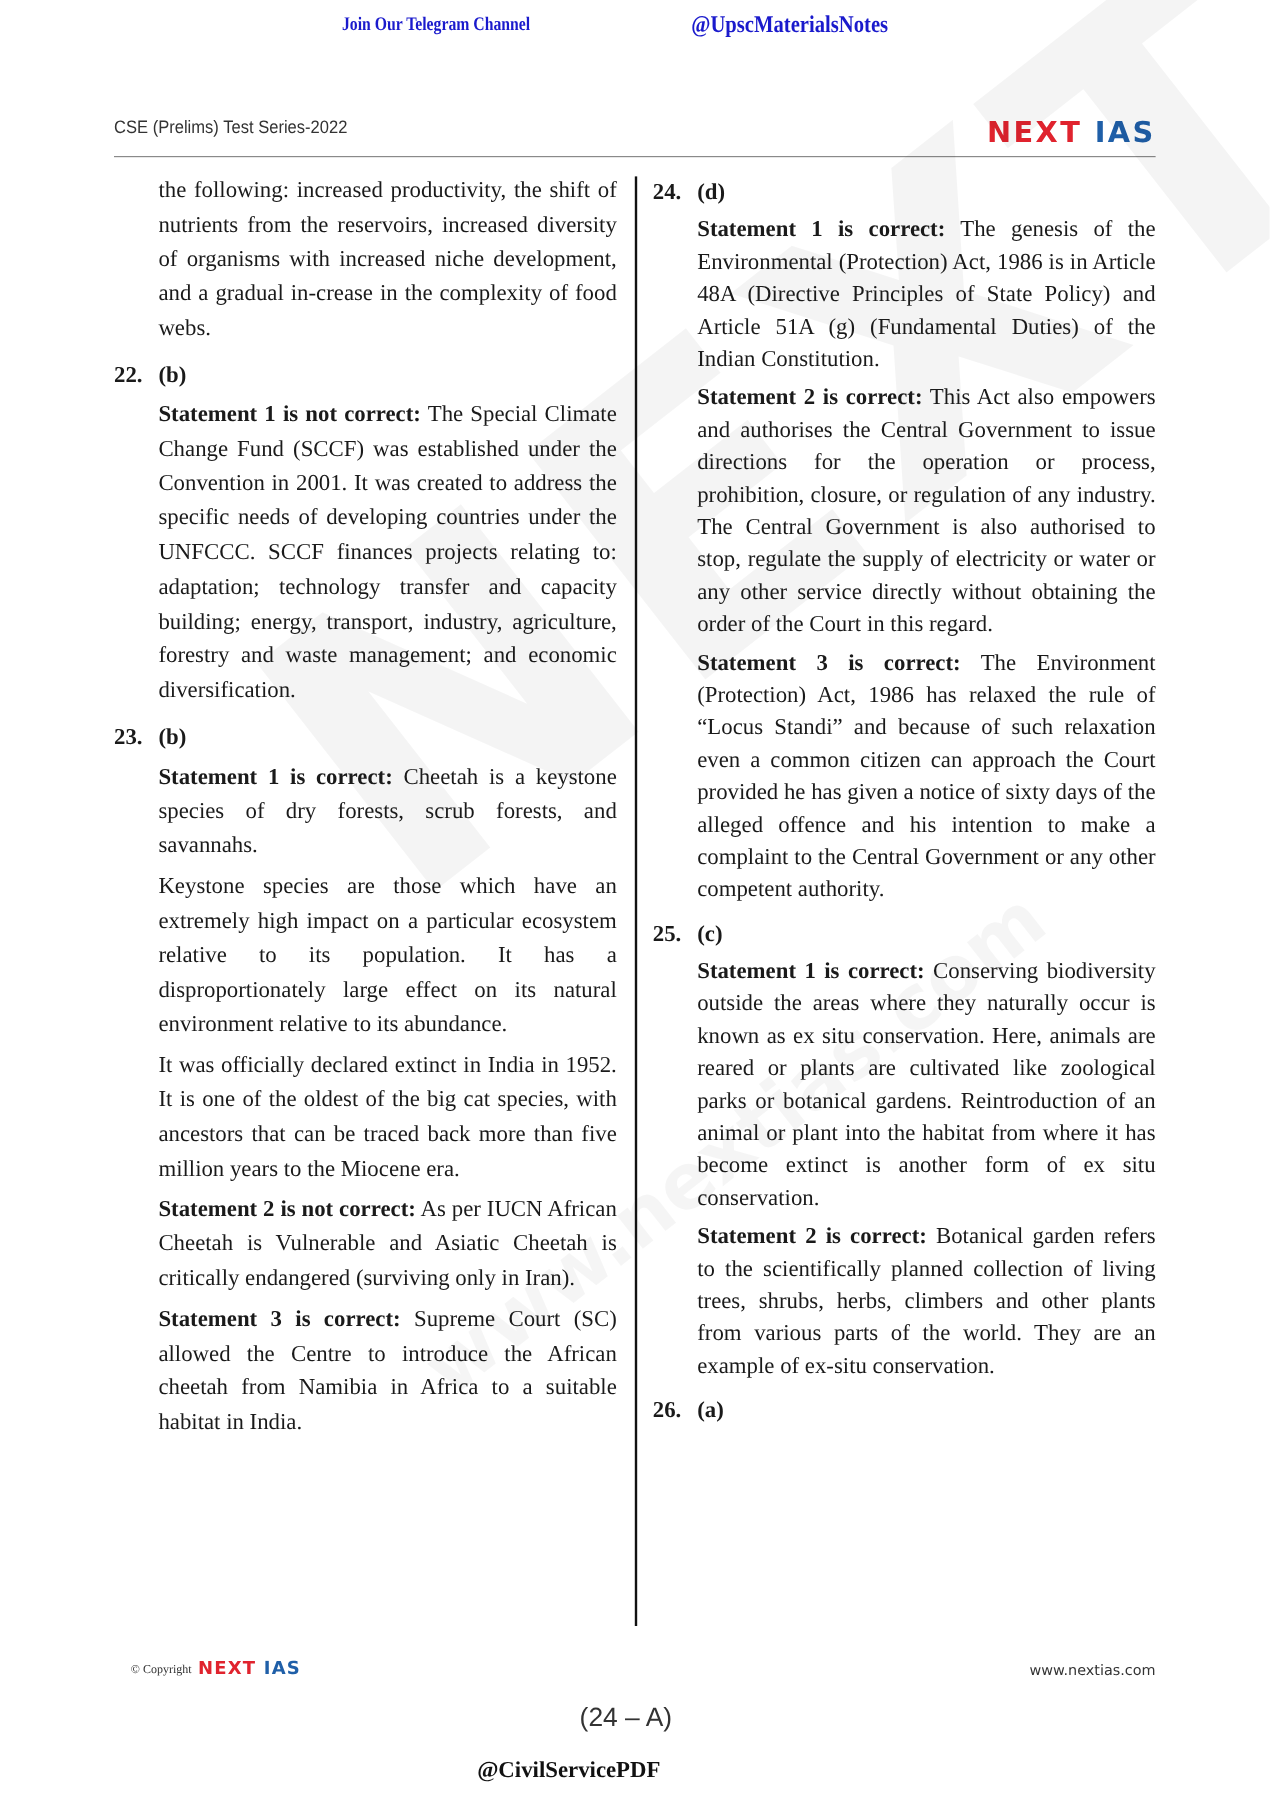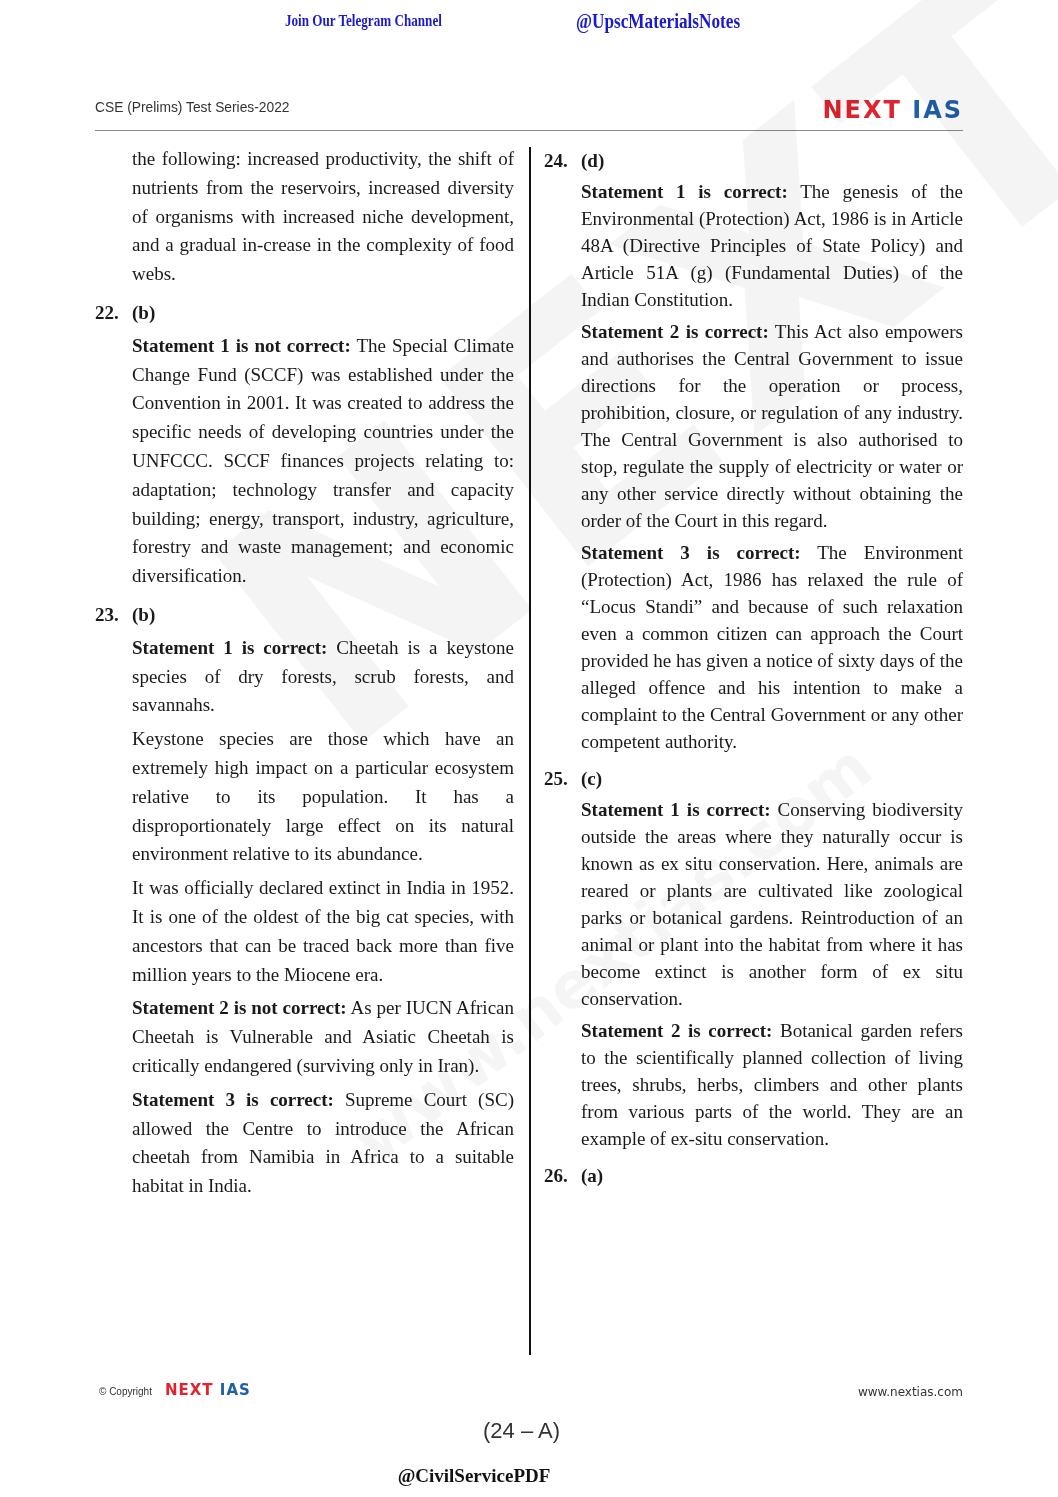--- a/index.html
+++ b/index.html
@@ -24,21 +24,21 @@
   .col { position: absolute; top: 145px; width: 382px; font-size: 19px; line-height: 28.8px; }
   .col-left { left: 132px; }
   .col-right { left: 581px; line-height: 27px; }
   .p { text-align: justify; margin: 0 0 5px 0; }
   .p b { font-weight: bold; }
   .qhead { position: relative; margin: 10px 0 4px 0; font-weight: bold; }
   .qnum { position: absolute; left: -37px; top: 0; }
   .col-right .qnum { left: -37px; }
 
   .footer { position: absolute; top: 1378px; left: 95px; width: 868px; height: 30px; }
-  .copy { position: absolute; left: 4px; top: 8px; font-family: Liberation Sans, sans-serif; font-size: 10px; color: #333; }
+  .copy { position: absolute; left: 14px; top: 8px; font-family: Liberation Serif, serif; font-size: 10px; color: #333; }
   .copy-logo { position: absolute; left: 70px; top: 3px; font-family: "DejaVu Sans", sans-serif; font-weight: bold; font-size: 15px; letter-spacing: 1px; }
   .page-num { position: absolute; left: 388px; top: 0; font-family: "Liberation Sans", sans-serif; font-size: 22px; color: #333; margin-top: 40px; }
   .website { position: absolute; right: 0; top: 7px; font-family: "DejaVu Sans", sans-serif; font-size: 12px; color: #333; }
 
   .bottom-handle { position: absolute; top: 1465px; left: 0; width: 948px; text-align: center; font-family: "Liberation Serif", serif; font-weight: bold; font-size: 19px; color: #111; }
 </style>
 </head>
 <body>
 
 <div class="tg-bar">

